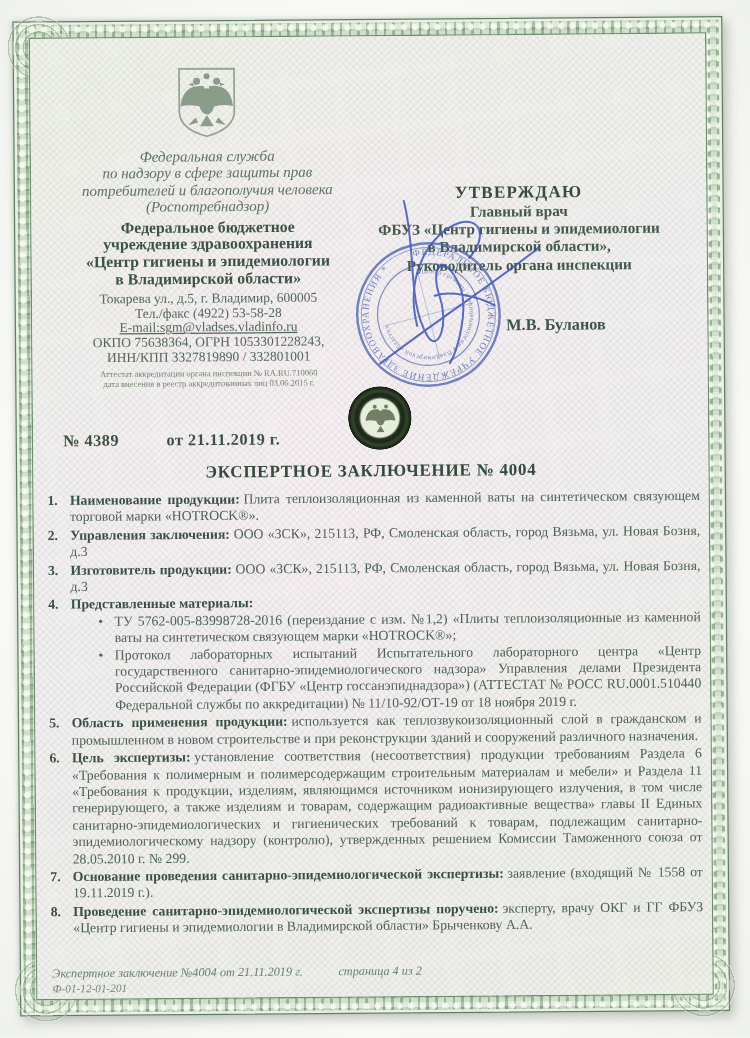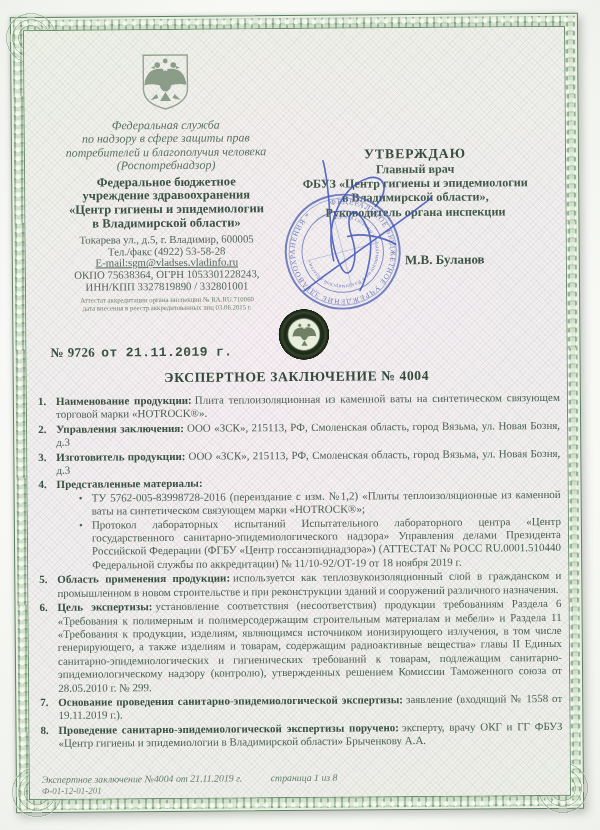--- a/index.html
+++ b/index.html
@@ -69,21 +69,21 @@
   .approval-line { font-size:12.2px; line-height:14.2px; font-weight:bold; color:#42584a; }
   .approval-signer { margin-top:33px; padding-left:58px; font-size:13px; font-weight:bold; color:#3e5447; }
   
   .stamp { position:absolute; left:252px; top:158px; width:130px; height:130px; opacity:0.88; }
   .signature { position:absolute; left:238px; top:112px; width:200px; height:180px; pointer-events:none; }
   
   .doc-number {
     position:absolute; left:24px; top:314px;
     font-weight:bold; font-size:13px; color:#3b5143; letter-spacing:0.4px;
   }
-  .doc-number .date { margin-left:6px;font-family:Liberation Mono, monospace; }
+  .doc-number .date { margin-left:38px; }
   .round-seal {
     position:absolute; left:248px; top:276px; width:59px; height:59px; border-radius:50%;
     background:
       radial-gradient(circle, #e7eedb 0 36%, #24331f 40%, #1b2817 46%, #36452e 52%, #141f10 60%, transparent 61%);
     display:flex; align-items:center; justify-content:center;
   }
   .doc-title {
     position:absolute; left:0; right:0; top:340px; text-align:center;
     font-weight:bold; font-size:13.6px; letter-spacing:0.6px; color:#334a3c;
   }
@@ -200,21 +200,21 @@
         <svg class="signature" viewBox="0 0 200 180">
           <g fill="none" stroke="#3e54bb" stroke-width="1.6" stroke-linecap="round" opacity="0.85">
             <path d="M60,20 C70,60 62,100 78,128 C86,142 96,120 88,96 C80,72 92,60 104,88 C112,106 102,140 96,150"></path>
             <path d="M70,120 C60,80 80,46 104,38 C120,33 128,48 112,66"></path>
             <path d="M40,150 C80,120 140,80 168,58"></path>
             <path d="M84,96 C96,92 118,96 132,104"></path>
           </g>
         </svg>
 
         <div class="doc-number">
-          <span>№ 9726</span><span class="date">от 21.11.2019 г.</span>
+          <span>№ 4389</span><span class="date">от 21.11.2019 г.</span>
         </div>
 
         <div class="round-seal">
           <svg width="30" height="34" viewBox="0 0 52 60">
             <g fill="#5c6d50" opacity="0.85">
               <circle cx="18" cy="13" r="2.8"></circle>
                 <circle cx="34" cy="13" r="2.8"></circle>
               <path d="M24,17 C12,15 6,22 5,33 C13,31 19,33 25,34 Z"></path>
               <path d="M28,17 C40,15 46,22 47,33 C39,31 33,33 27,34 Z"></path>
               <ellipse cx="26" cy="29" rx="6.5" ry="10.5"></ellipse>
@@ -290,21 +290,21 @@
               <div class="item-body">
                 <span class="item-label">Проведение санитарно-эпидемиологической экспертизы поручено:</span><span>эксперту, врачу ОКГ и ГГ ФБУЗ «Центр гигиены и эпидемиологии в Владимирской области» Брыченкову А.А.</span>
                 
               </div>
             </div>
           </div>
 
         <div class="footer">
           <div>
             <span>Экспертное  заключение №4004  от  21.11.2019 г.</span>
-            <span class="pageno">страница 1 из 8</span>
+            <span class="pageno">страница 4 из 2</span>
           </div>
           <div class="footer-form">Ф-01-12-01-201</div>
         </div>
 
       </div>
     </div>
   </div>
 </div>
 
 </body></html>

